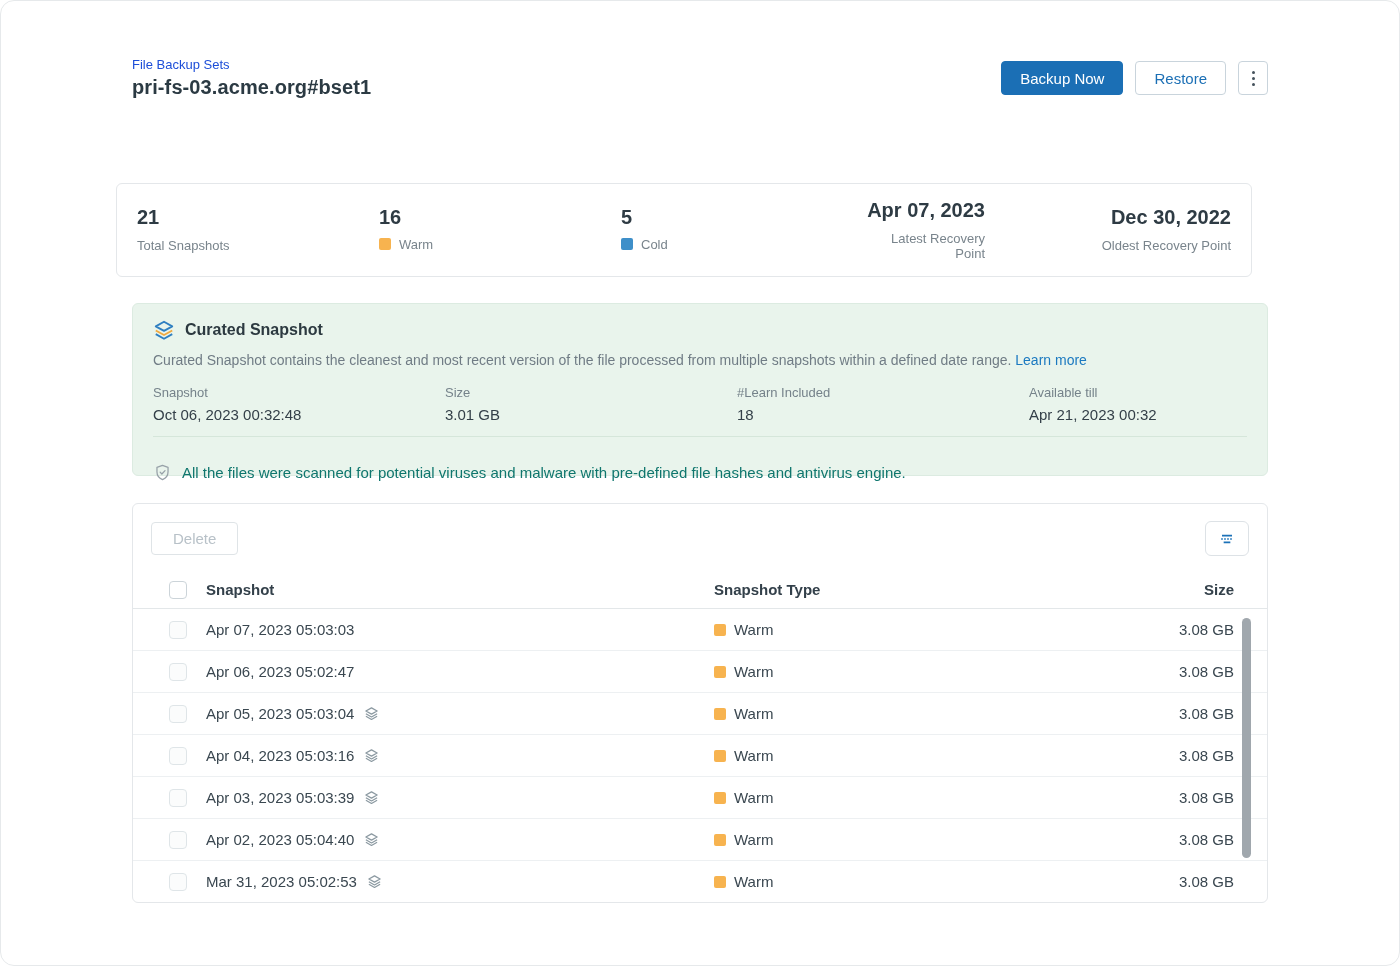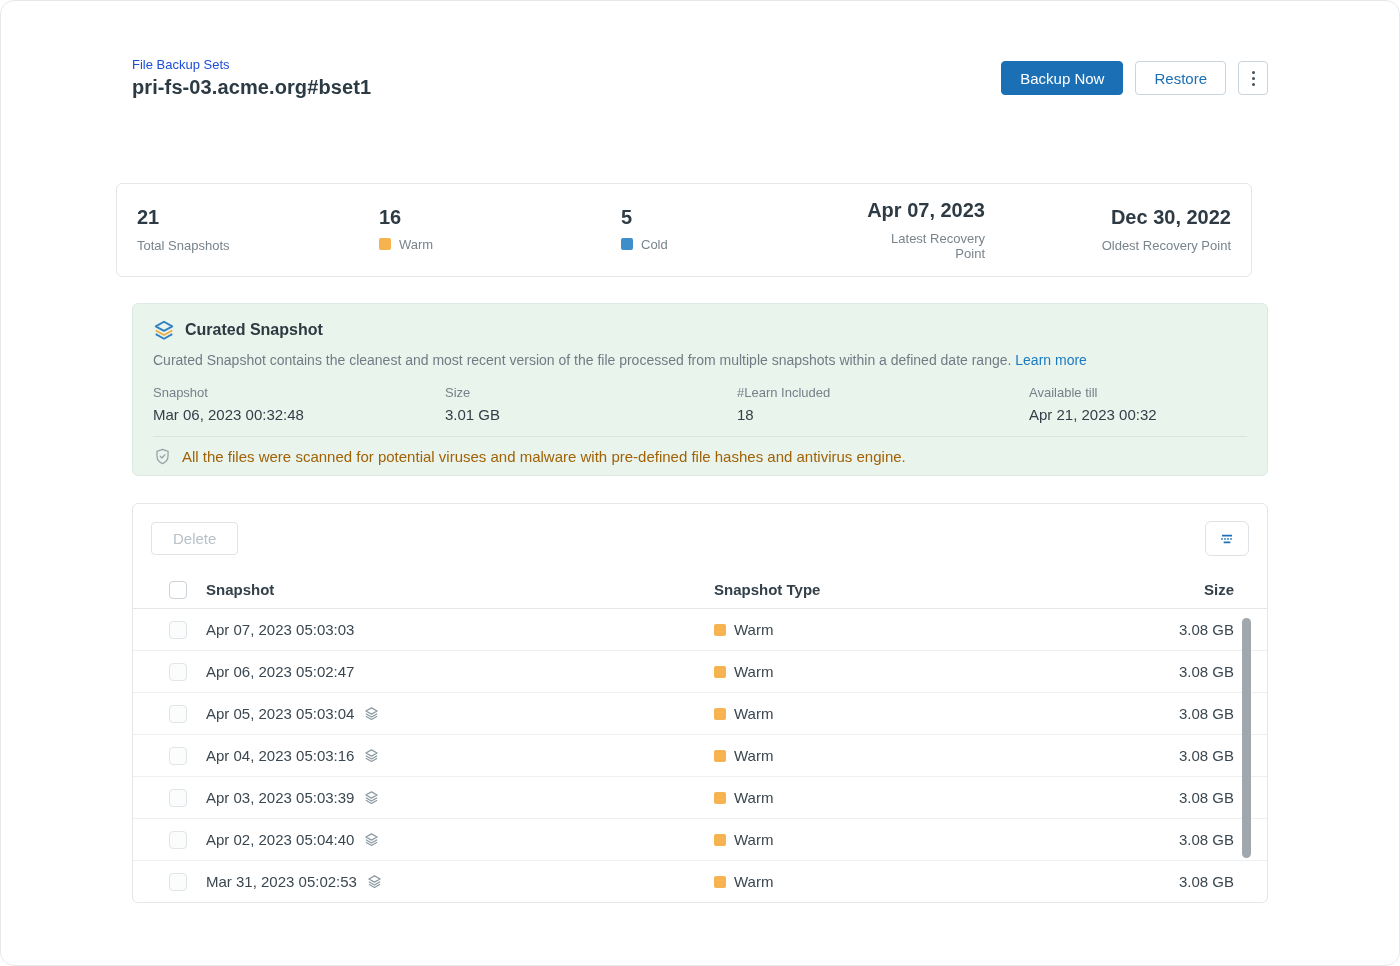--- a/index.html
+++ b/index.html
@@ -39,21 +39,21 @@
   .curated-head { display:flex; align-items:center; gap:10px; }
   .curated-title { font-size:16px; font-weight:700; color:#2c3940; }
   .curated-desc { margin-top:11px; font-size:14px; color:#707c85; }
   .learn-more { color:#1b79c0; cursor:pointer; text-decoration:none; }
   .curated-fields { margin-top:17px; display:flex; }
   .cfield { width:292px; }
   .cfield:last-child { flex:1; }
   .cfield-label { font-size:13px; color:#75828a; margin-bottom:6px; }
   .cfield-value { font-size:15px; color:#333f48; }
   .curated-divider { margin-top:13px; border-top:1px solid #d5e6da; }
-  .scan-note { margin-top:10px; display:flex; align-items:center; gap:10px; font-size:15px; color:#a16207; }
+  .scan-note { margin-top:26px; display:flex; align-items:center; gap:10px; font-size:15px; color:#0f766e; }
 
   
   .table-card { position:absolute; top:503px; left:132px; width:1136px; height:400px; border:1px solid #e4e7ea; border-radius:6px; background:#fff; overflow:hidden; }
   .toolbar { display:flex; justify-content:space-between; align-items:center; padding:17px 18px 15px 18px; }
   .btn-delete { background:#fff; border:1px solid #dfe4e7; border-radius:4px; color:#b8c1c8; font-size:15px; font-family:inherit; padding:7px 21px; }
   .btn-filter { width:44px; height:35px; background:#fff; border:1px solid #dde2e6; border-radius:6px; display:flex; align-items:center; justify-content:center; cursor:pointer; }
   .thead, .trow { display:flex; align-items:center; padding:0 33px 0 36px; }
   .thead { height:38px; border-bottom:1px solid #e3e7e9; font-size:15px; font-weight:700; color:#33404a; }
   .trow { height:42px; border-bottom:1px solid #edf0f2; font-size:15px; color:#3a4750; }
   .checkbox { flex:0 0 18px; height:18px; border:1px solid #dfe5e8; border-radius:4px; background:#fbfcfc; margin-right:19px; cursor:pointer; }
@@ -141,21 +141,21 @@
       </svg>
       <span class="curated-title">Curated Snapshot</span>
     </div>
     <div class="curated-desc">
       <span>Curated Snapshot contains the cleanest and most recent version of the file processed from multiple snapshots within a defined date range.</span>
       <a class="learn-more" href="#">Learn more</a>
     </div>
     <div class="curated-fields">
     <div class="cfield">
       <div class="cfield-label">Snapshot</div>
-      <div class="cfield-value">Mar 06, 2023 00:32:48</div>
+      <div class="cfield-value">Oct 06, 2023 00:32:48</div>
     </div>
 
     <div class="cfield">
       <div class="cfield-label">Size</div>
       <div class="cfield-value">3.01 GB</div>
     </div>
 
     <div class="cfield">
       <div class="cfield-label">#Learn Included</div>
       <div class="cfield-value">18</div>

